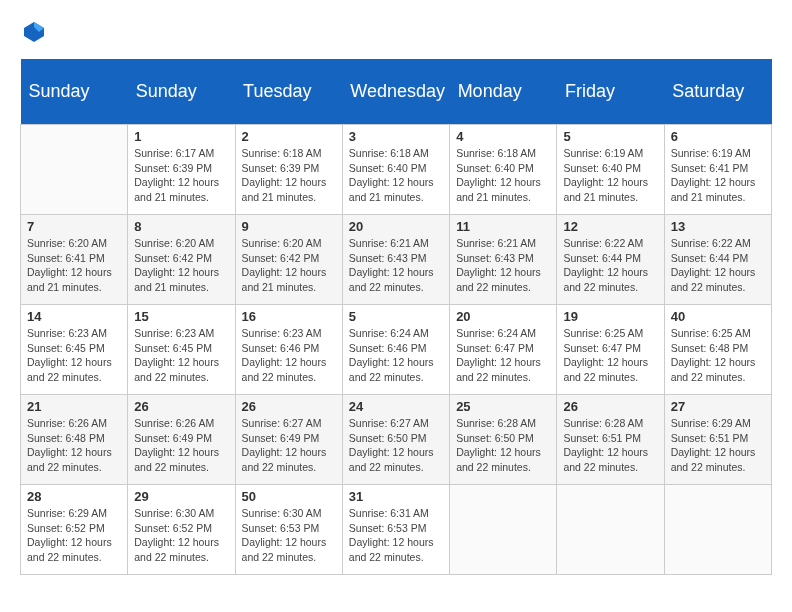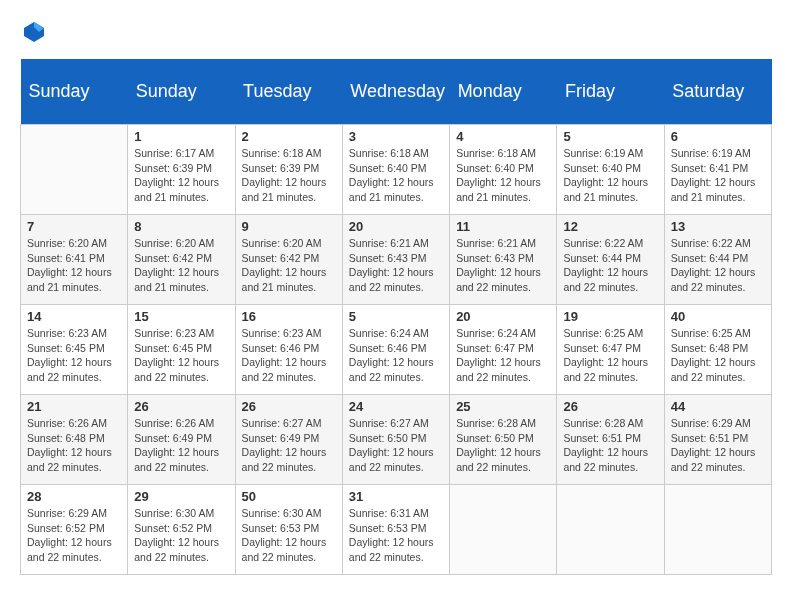--- a/index.html
+++ b/index.html
@@ -232,21 +232,21 @@
         </td>
         <td>
           <span class="day-number">25</span>
           <div class="day-info">Sunrise: 6:28 AM<br>Sunset: 6:50 PM<br>Daylight: 12 hours and 22 minutes.</div>
         </td>
         <td>
           <span class="day-number">26</span>
           <div class="day-info">Sunrise: 6:28 AM<br>Sunset: 6:51 PM<br>Daylight: 12 hours and 22 minutes.</div>
         </td>
         <td>
-          <span class="day-number">44</span>
+          <span class="day-number">27</span>
           <div class="day-info">Sunrise: 6:29 AM<br>Sunset: 6:51 PM<br>Daylight: 12 hours and 22 minutes.</div>
         </td>
       </tr>
       <tr>
         <td>
           <span class="day-number">28</span>
           <div class="day-info">Sunrise: 6:29 AM<br>Sunset: 6:52 PM<br>Daylight: 12 hours and 22 minutes.</div>
         </td>
         <td>
           <span class="day-number">29</span>

